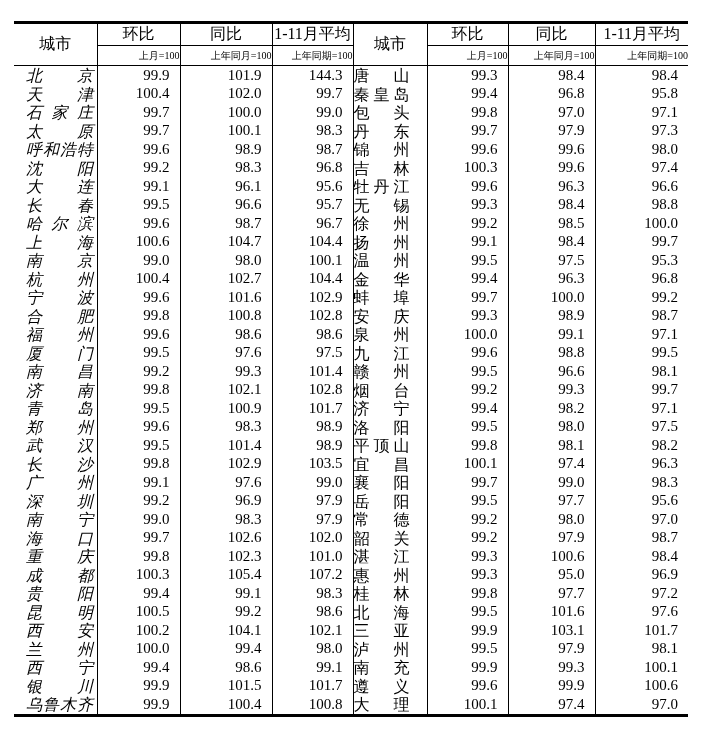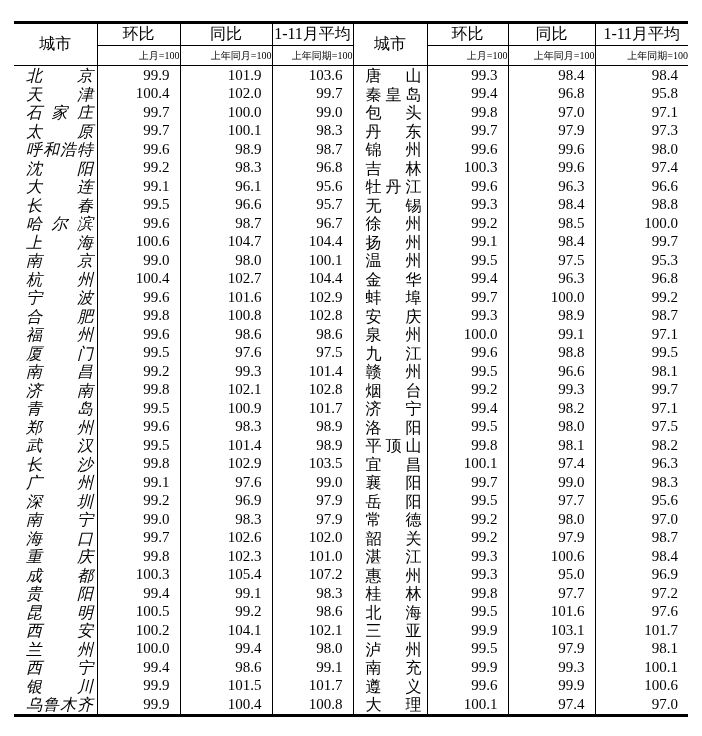--- a/index.html
+++ b/index.html
@@ -54,21 +54,21 @@
     text-align: center;
     font-size: 16px;
   }
   tbody td { height: 18.5px; }
   td.num {
     text-align: right;
     padding-right: 10px;
     font-size: 15px;
   }
   td.city-cell { padding-left: 12px; font-style: italic; }
-  td.city-cell-r { padding-left: 12px; }
+  td.city-cell-r { padding-left: 0; }
   .city-name {
     display: inline-block;
     text-align: justify;
     text-align-last: justify;
     font-size: 16px;
     line-height: 1;
     vertical-align: middle;
   }
   .city-name-l { width: 67px; }
   .city-name-r { width: 56px; }
@@ -106,21 +106,21 @@
         <th class="h-sub">上月=100</th>
         <th class="h-sub">上年同月=100</th>
         <th class="h-sub">上年同期=100</th>
       </tr>
     </thead>
     <tbody id="table-body">
         <tr>
           <td class="city-cell col1"><span class="city-name city-name-l">北京</span></td>
           <td class="num">99.9</td>
           <td class="num">101.9</td>
-          <td class="num">103.6</td>
+          <td class="num">144.3</td>
           <td class="city-cell-r"><span class="city-name city-name-r">唐山</span></td>
           <td class="num">99.3</td>
           <td class="num">98.4</td>
           <td class="num">98.4</td>
         </tr>
         <tr>
           <td class="city-cell col1"><span class="city-name city-name-l">天津</span></td>
           <td class="num">100.4</td>
           <td class="num">102.0</td>
           <td class="num">99.7</td>

